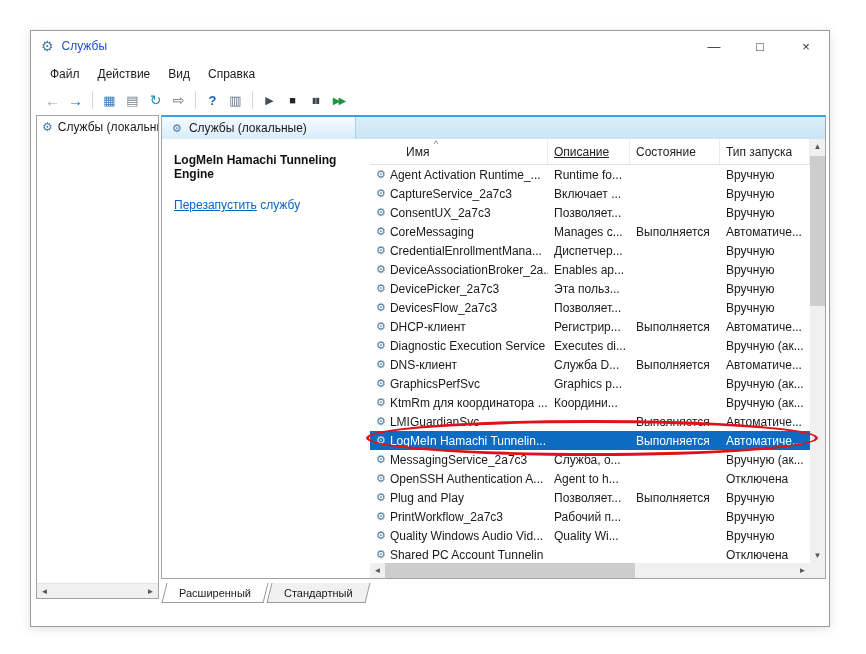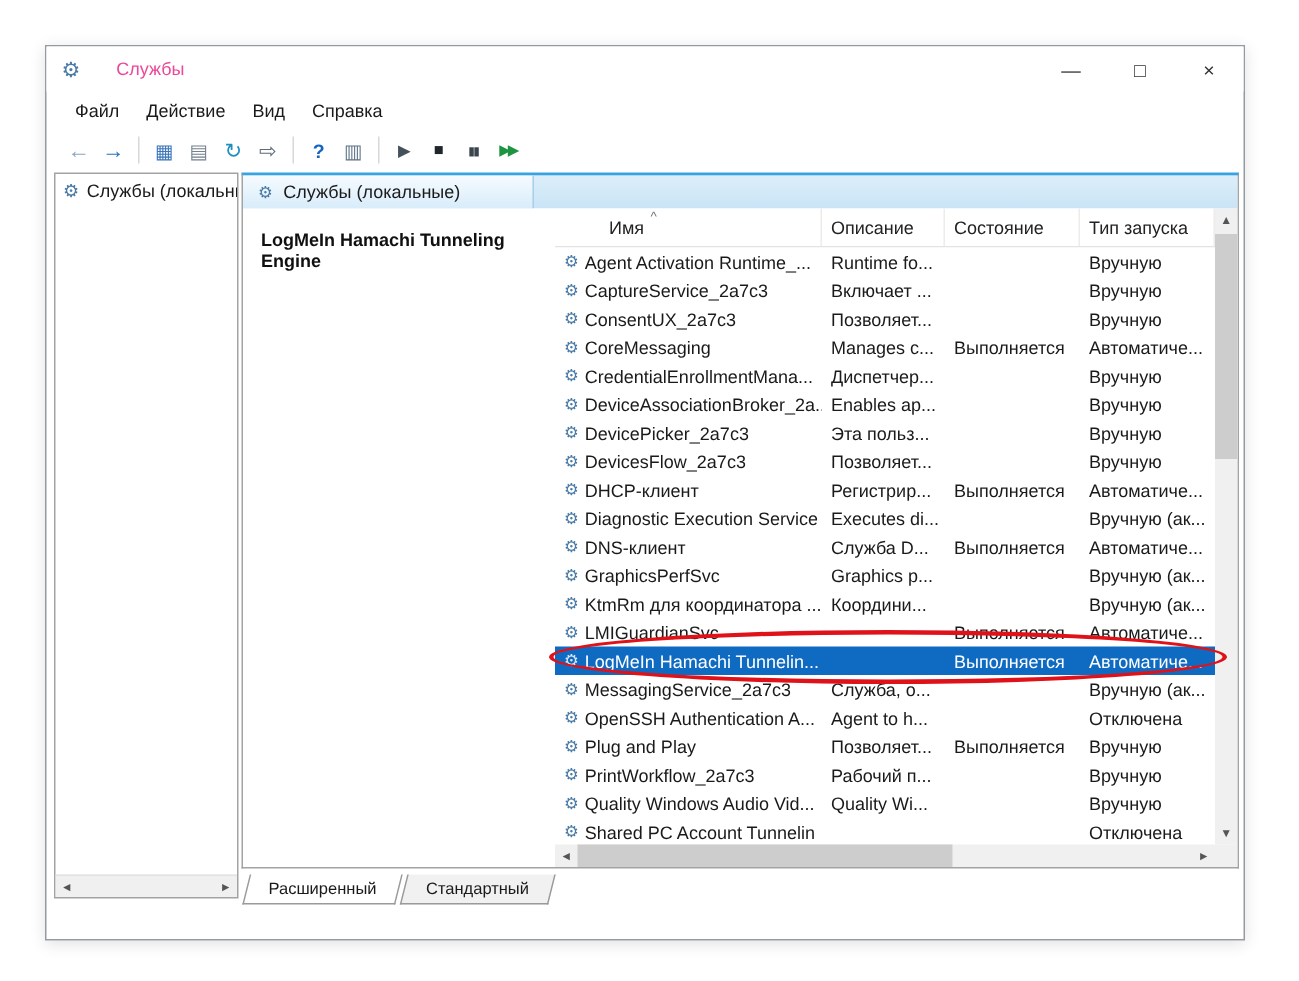--- a/index.html
+++ b/index.html
@@ -6,21 +6,21 @@
   html,body { width:866px; height:654px; background:#ffffff; font-family:"Liberation Sans", sans-serif; }
   .screen { position:relative; width:866px; height:654px; background:#ffffff; overflow:hidden; }
 
   .window { position:absolute; left:30px; top:30px; width:800px; height:597px;
             background:#ffffff; border:1px solid #949ba3; box-shadow:0 2px 10px rgba(0,0,0,0.12);
             font-size:12px; color:#1a1a1a; }
 
   
   .titlebar { position:absolute; left:0; top:0; right:0; height:30px; display:flex; align-items:center; background:#ffffff; }
   .app-icon { margin-left:10px; font-size:14px; color:#4a7ba6; }
-  .title { margin-left:24px; font-size:12px; color:#ec4899; }
+  .title { margin-left:8px; font-size:12px; color:#1d4ed8; }
   .win-controls { margin-left:auto; display:flex; align-self:stretch; }
   .win-btn { width:46px; display:flex; align-items:center; justify-content:center; font-size:13px; color:#333; cursor:default; }
 
   
   .menubar { position:absolute; left:0; top:30px; right:0; height:25px; display:flex; align-items:center; padding-left:10px; }
   .menu-item { padding:3px 9px; }
 
   
   .toolbar { position:absolute; left:0; top:55px; right:0; height:28px; display:flex; align-items:center; padding-left:10px; }
   .tb-btn { width:23px; height:22px; display:flex; align-items:center; justify-content:center; }
@@ -147,29 +147,33 @@
         <div class="result-header">
           <div class="result-tab">
             <span class="gear">⚙</span>
             <span>Службы (локальные)</span>
           </div>
         </div>
 
         <div class="extpane">
           <div class="svc-title">LogMeIn Hamachi Tunneling Engine</div>
           <div class="svc-links">
+            <div>
+              <a class="link">Перезапустить</a>
+              <span class="link-suffix">службу</span>
+            </div>
           </div>
         </div>
 
         <div class="colheaders">
             <div class="colh first" style="width: 178px;">
               <span class="sort-caret">^</span>
               <span class="colh-label">Имя</span>
             </div>
-            <div class="colh" style="width: 82px;">
+            <div class="colh" style="width: 82px; text-decoration: underline;">
               <span class="colh-label">Описание</span>
             </div>
             <div class="colh" style="width: 90px;">
               <span class="colh-label">Состояние</span>
             </div>
             <div class="colh" style="width: 90px;">
               <span class="colh-label">Тип запуска</span>
             </div>
           </div>
 

